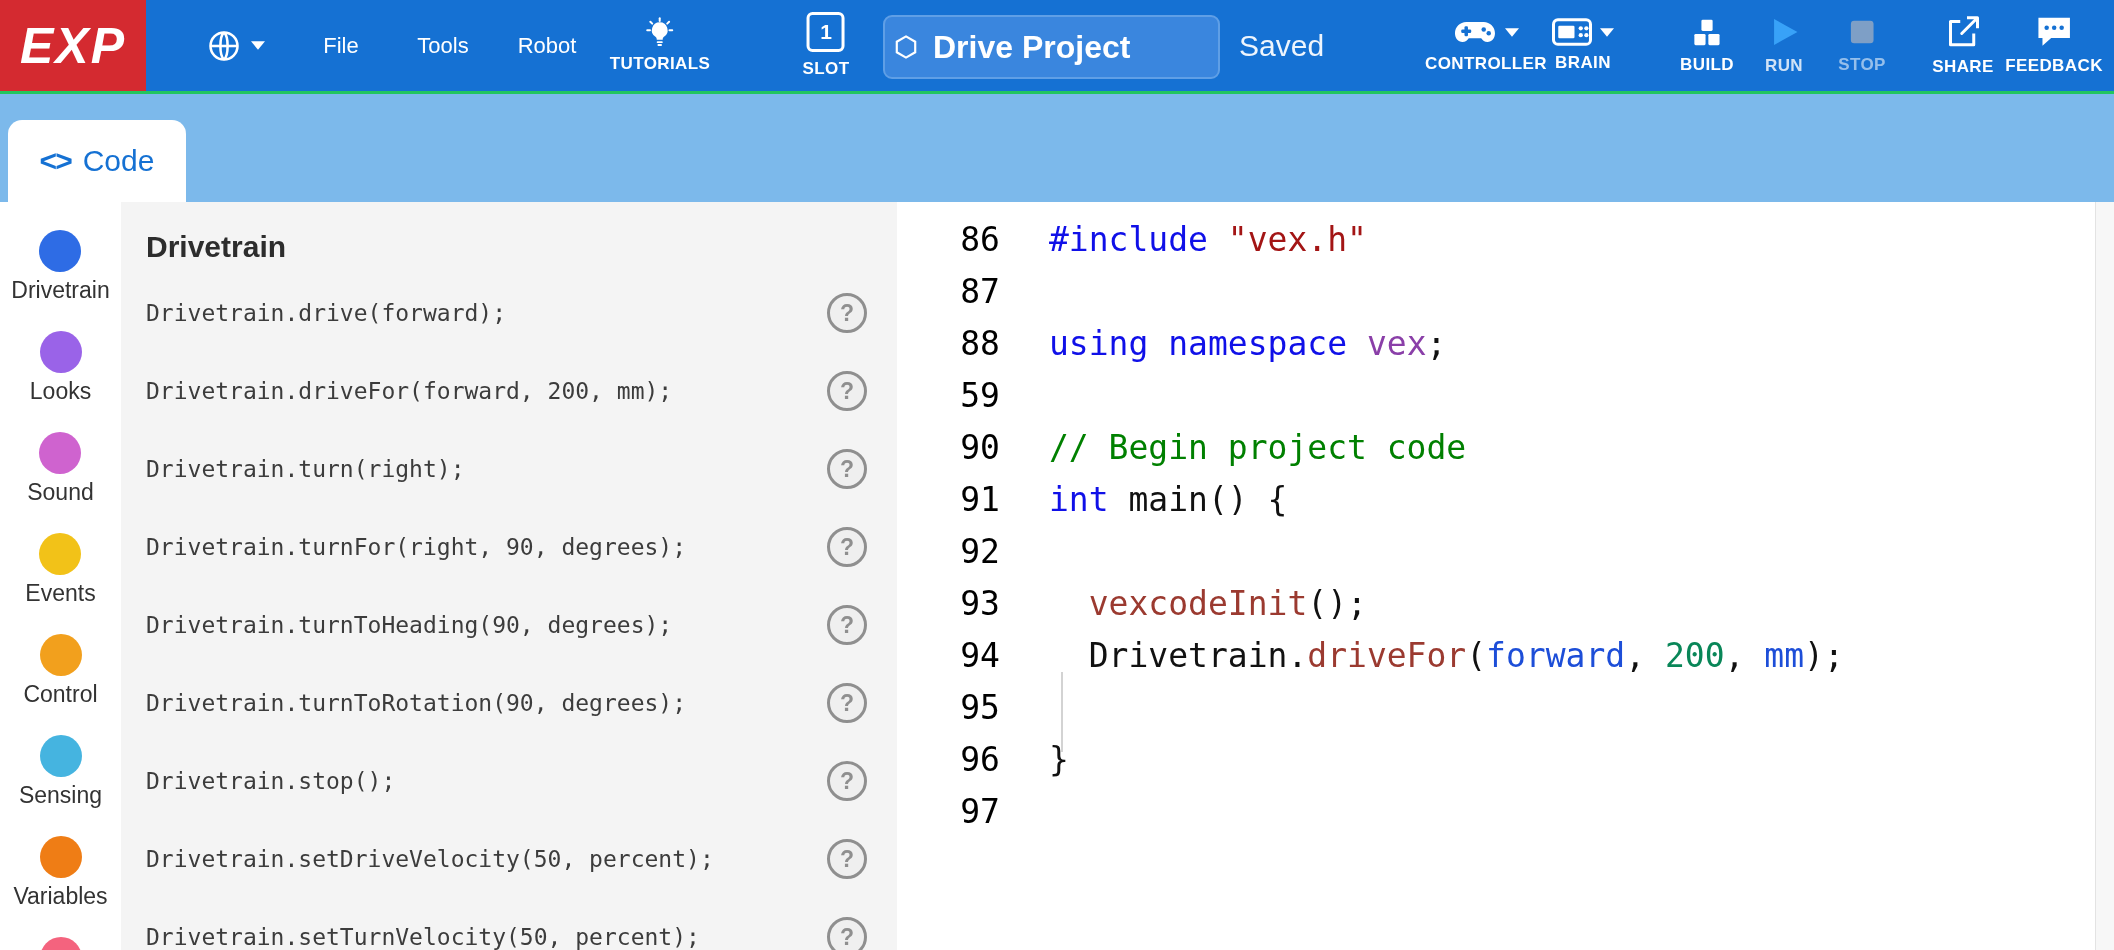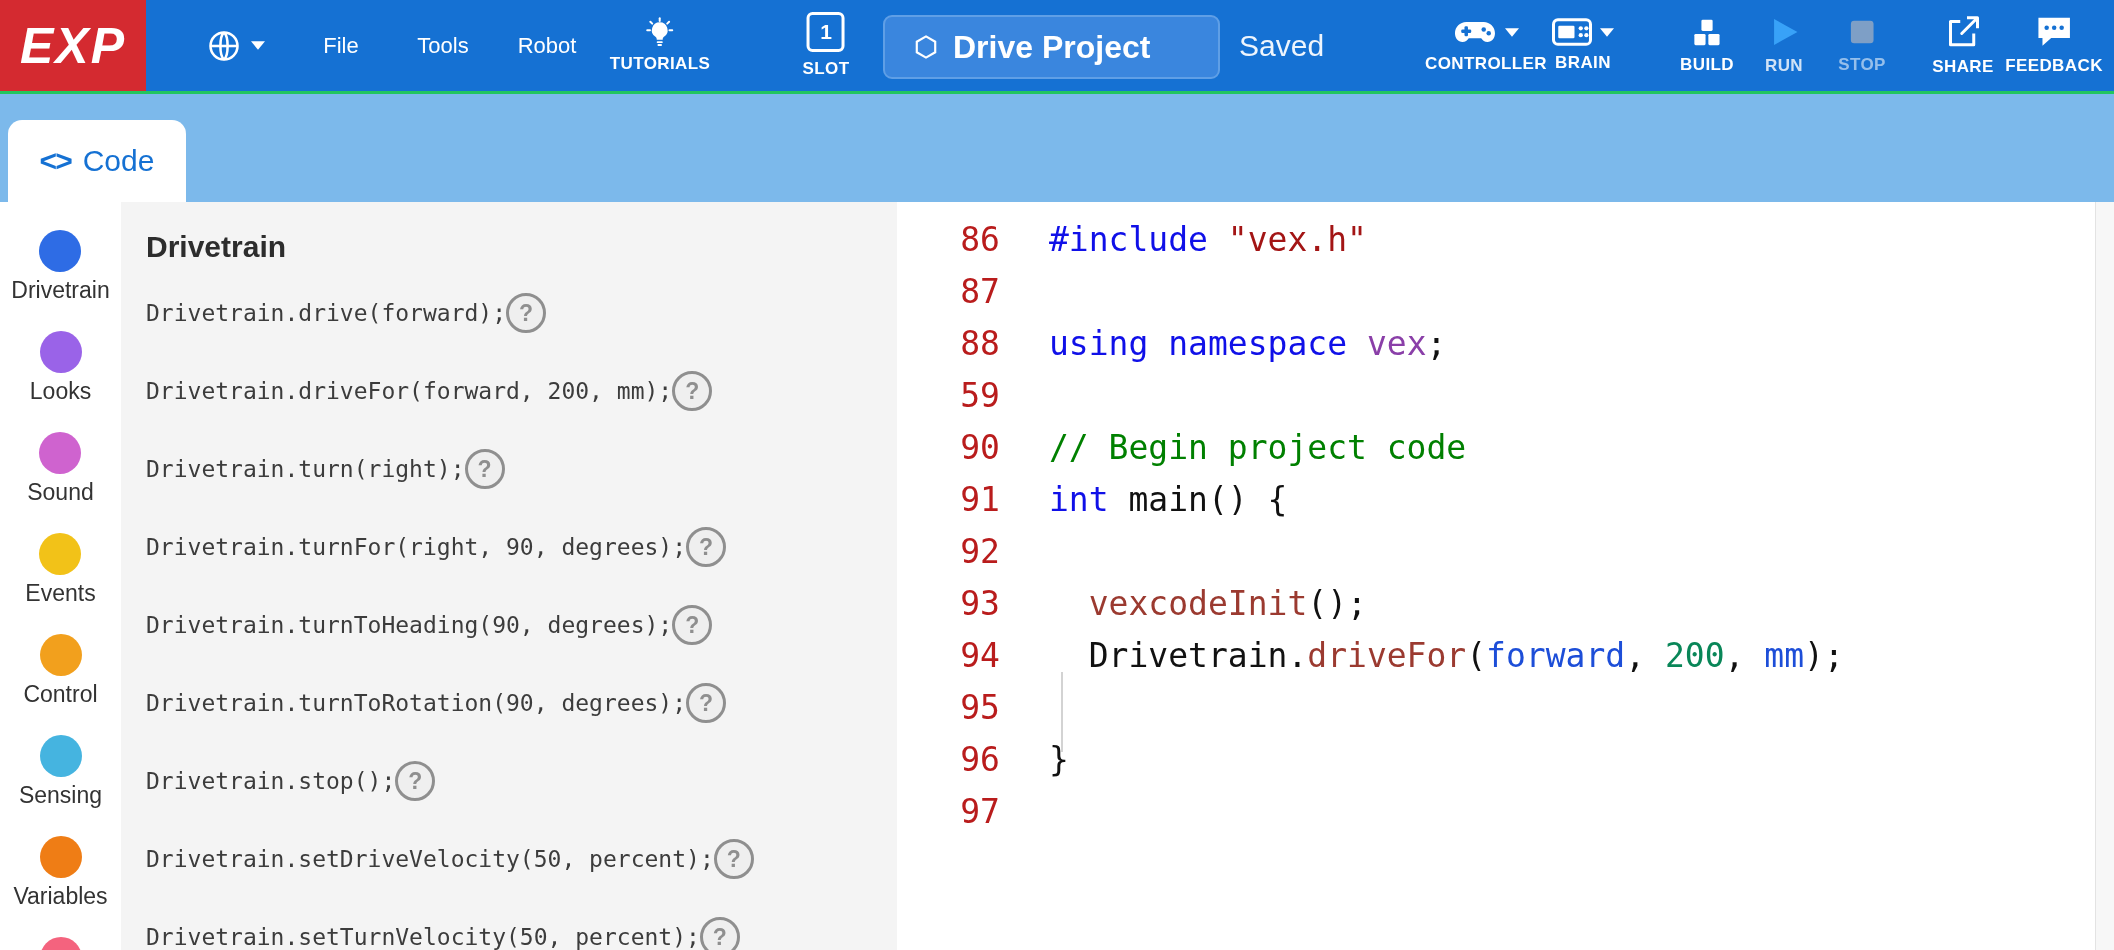--- a/index.html
+++ b/index.html
@@ -34,21 +34,21 @@
   .lbl-dim{opacity:.8;}
   .lbl-dimmer{opacity:.55;}
   .icon-row{display:flex;align-items:center;gap:8px;}
   .slot-box{
     width:38px;height:40px;border:3px solid #fff;border-radius:6px;box-sizing:border-box;
     display:flex;align-items:center;justify-content:center;font-size:21px;font-weight:800;color:#fff;
   }
   .project-chip{
     position:absolute;left:883px;top:15px;width:337px;height:64px;box-sizing:border-box;
     background:#3a86de;border:2px solid #5f9fe6;border-radius:9px;
-    display:flex;align-items:center;gap:14px;padding-left:28px;
+    display:flex;align-items:center;gap:14px;padding-left:8px;
   }
   .project-chip .pname{color:#fff;font-size:32px;font-weight:700;white-space:nowrap;}
   .saved{
     position:absolute;left:1239px;top:0;height:91px;line-height:91px;
     color:#eef5fd;font-size:30px;
   }
   
   .subbar{
     position:absolute;left:0;top:94px;width:2114px;height:108px;background:#7cb9eb;
   }
@@ -75,37 +75,37 @@
   .cat-list{display:flex;flex-direction:column;align-items:center;padding-top:28px;}
   .cat{display:flex;flex-direction:column;align-items:center;margin-bottom:27px;}
   .cat-dot{width:42px;height:42px;border-radius:50%;}
   .cat-label{font-size:23px;color:#333;margin-top:5px;white-space:nowrap;}
   .cmd-panel{
     position:absolute;left:121px;top:202px;width:776px;height:748px;background:#f4f4f4;
     box-sizing:border-box;padding-top:28px;overflow:hidden;
   }
   .cmd-header{margin:0 0 10px 25px;font-size:30px;font-weight:700;color:#2d2d2d;}
   .cmd-row{
-    height:78px;display:flex;align-items:center;justify-content:flex-start;
+    height:78px;display:flex;align-items:center;justify-content:space-between;
     padding:0 30px 0 25px;
   }
   .cmd-text{font-family:"DejaVu Sans Mono",monospace;font-size:23px;color:#3c3c3c;white-space:nowrap;}
   .cmd-help{
     flex:0 0 auto;width:40px;height:40px;border-radius:50%;border:3px solid #8f8f8f;box-sizing:border-box;
     color:#8f8f8f;font-size:23px;font-weight:700;background:#efefef;
     display:flex;align-items:center;justify-content:center;
   }
   .editor{
     position:absolute;left:897px;top:202px;width:1198px;height:748px;background:#fff;overflow:hidden;
   }
   .editor-inner{display:flex;padding-top:12px;}
   .gutter{width:113px;box-sizing:border-box;padding-right:10px;text-align:right;flex:0 0 auto;}
   .code-col{margin-left:39px;flex:1 1 auto;overflow:hidden;}
   .ln{
-    height:52px;line-height:52px;font-family:"DejaVu Sans Mono",monospace;font-size:33px;color:#b91c1c;
+    height:52px;line-height:52px;font-family:"DejaVu Sans Mono",monospace;font-size:33px;color:#000000;
   }
   .cl{
     height:52px;line-height:52px;font-family:"DejaVu Sans Mono",monospace;font-size:33px;
     white-space:pre;color:#111;
   }
   .indent-guide{
     position:absolute;left:164px;top:470px;width:2px;height:80px;background:#d3d3d3;
   }
   .scroll-strip{
     position:absolute;left:2095px;top:202px;width:19px;height:748px;background:#f7f7f7;

